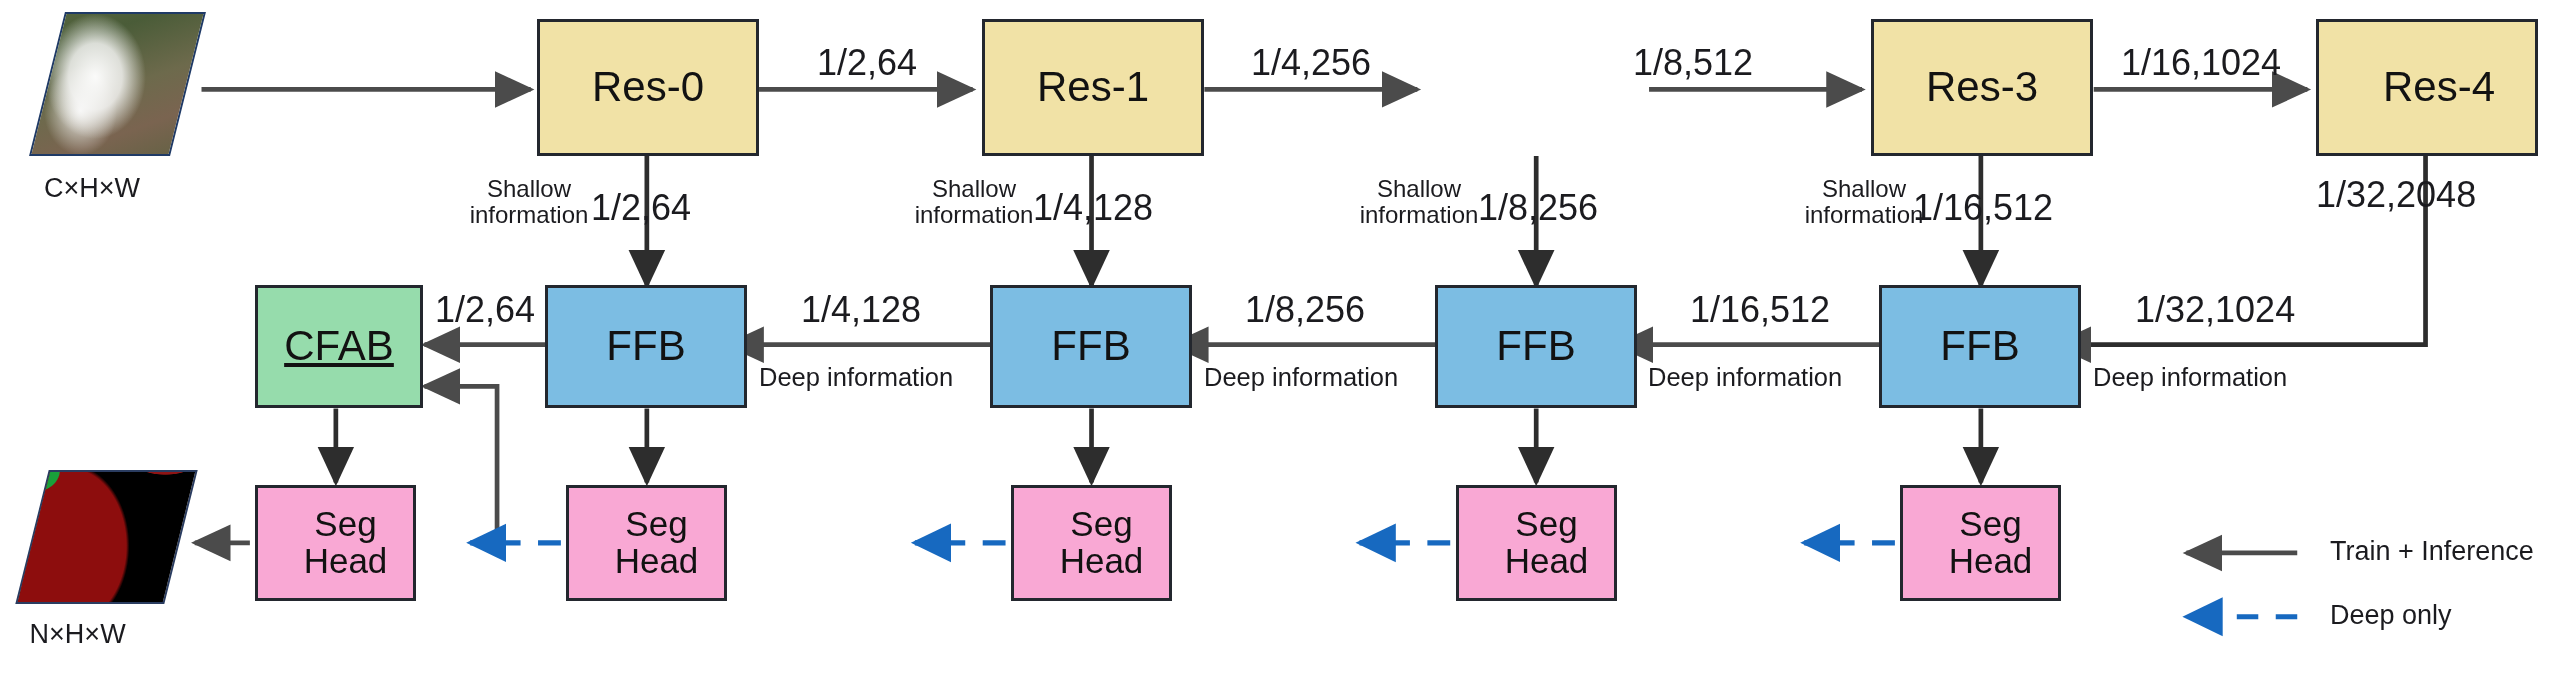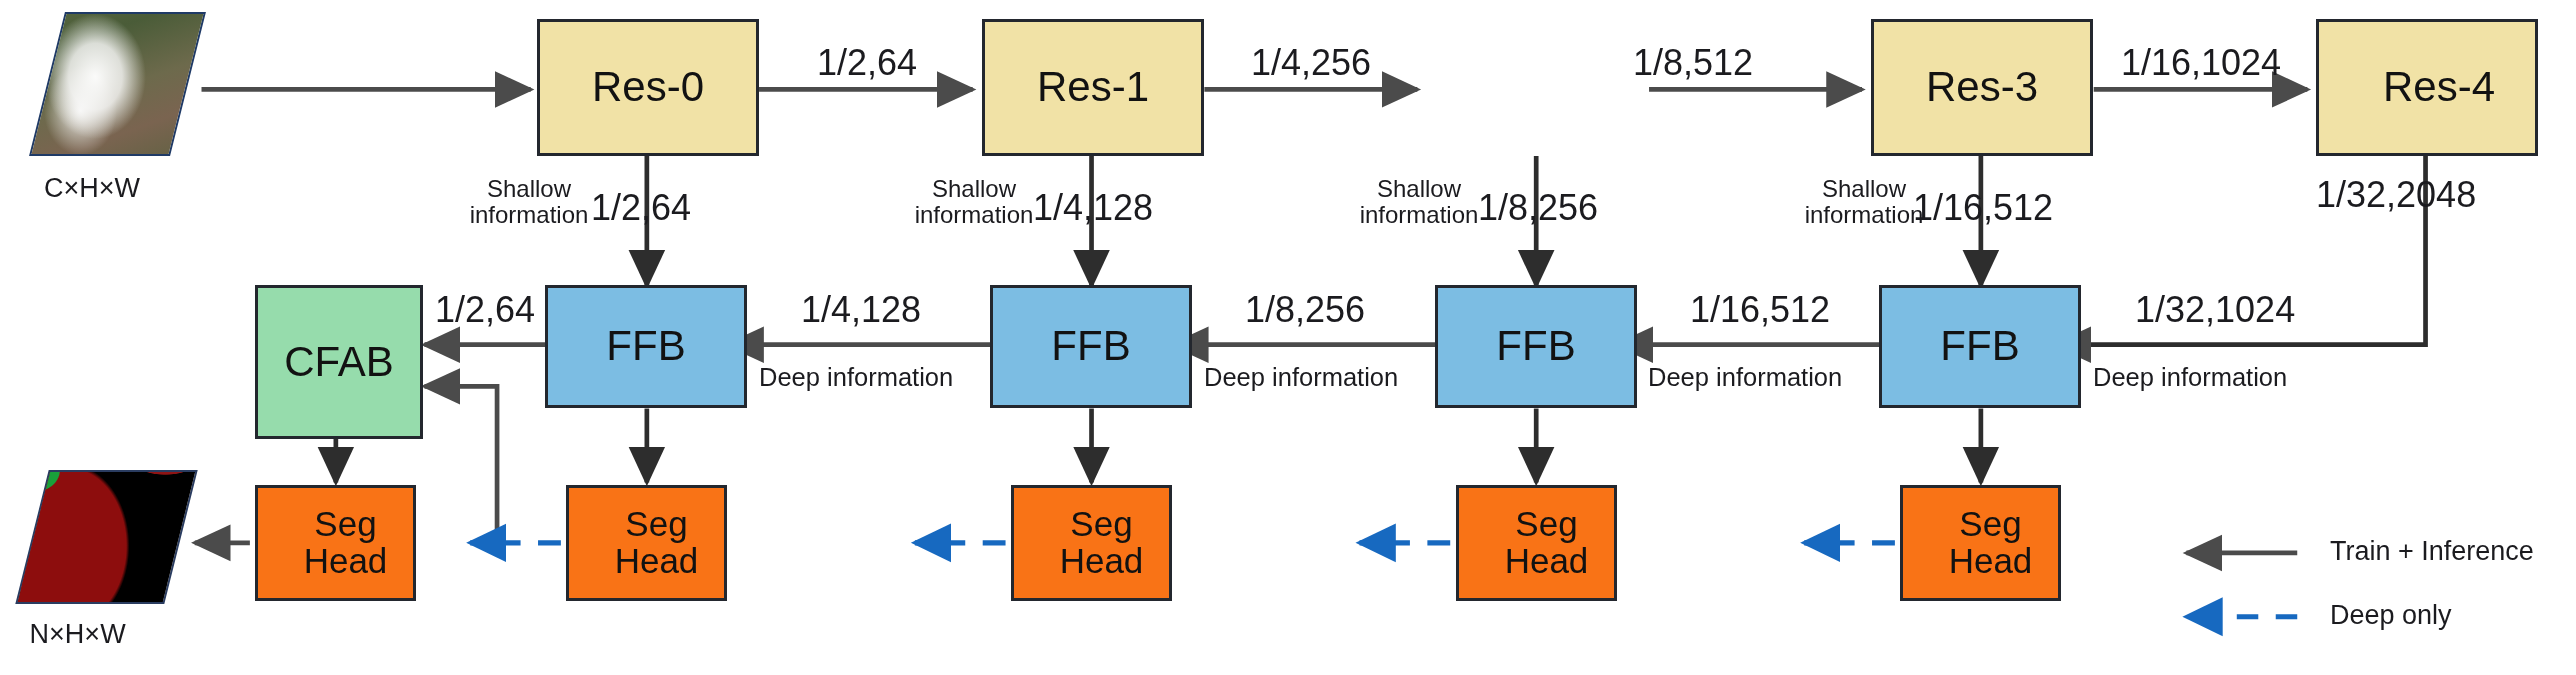--- a/index.html
+++ b/index.html
@@ -7,21 +7,21 @@
   #stage{position:relative;width:2576px;height:676px;overflow:hidden;background:#fff;}
 
   svg.edges{position:absolute;left:0;top:0;width:2576px;height:676px;pointer-events:none;}
 
   .node{position:absolute;box-sizing:border-box;border:3.4px solid #23272e;
         display:flex;align-items:center;justify-content:center;text-align:center;
         line-height:1.05;color:#121212;font-weight:400;}
   .res{background:#f1e2a6;font-size:42px;}
   .ffb{background:#7cbde3;font-size:42px;}
   .cfab{background:#96dcac;font-size:42px;}
-  .seg{background:#f97316;font-size:35px;white-space:pre-line;padding-left:20px;}
+  .seg{background:#f9a8d4;font-size:35px;white-space:pre-line;padding-left:20px;}
 
   .elabel{position:absolute;font-size:36px;color:#1b1b1f;white-space:nowrap;}
   .elabel.c{transform:translateX(-50%);}
   .slabel{position:absolute;font-size:24px;color:#1b1b1f;line-height:1.08;
           text-align:center;white-space:pre-line;transform:translateX(-50%);margin-left:19px;}
   .dlabel{position:absolute;font-size:25.5px;color:#1b1b1f;white-space:nowrap;}
 
   .imgtile{position:absolute;transform:skewX(-14deg);border:2.7px solid #1f3a66;
            overflow:hidden;box-sizing:border-box;}
   .imgtile .inner{position:absolute;inset:0;transform:skewX(14deg) scale(1.35);}
@@ -158,21 +158,21 @@
   <div class="slabel" style="left:1400px;top:176px;">Shallow
 information</div>
   <div class="elabel" style="left:1478px;top:187px;">1/8,256</div>
 
   <div class="slabel" style="left:1845px;top:176px;">Shallow
 information</div>
   <div class="elabel" style="left:1913px;top:187px;">1/16,512</div>
 
   <div class="elabel" style="left:2316px;top:174px;">1/32,2048</div>
 
-  <div class="node cfab" style="left:255px;top:285px;width:168px;height:154px;">
+  <div class="node cfab" style="left:255px;top:285px;width:168px;height:123px;text-decoration:underline;">
     <span>CFAB</span>
   </div>
 
   <div class="node ffb" style="left:545px;top:285px;width:202px;height:123px;">
     <span>FFB</span>
   </div>
   <div class="node ffb" style="left:990px;top:285px;width:202px;height:123px;">
     <span>FFB</span>
   </div>
   <div class="node ffb" style="left:1435px;top:285px;width:202px;height:123px;">

